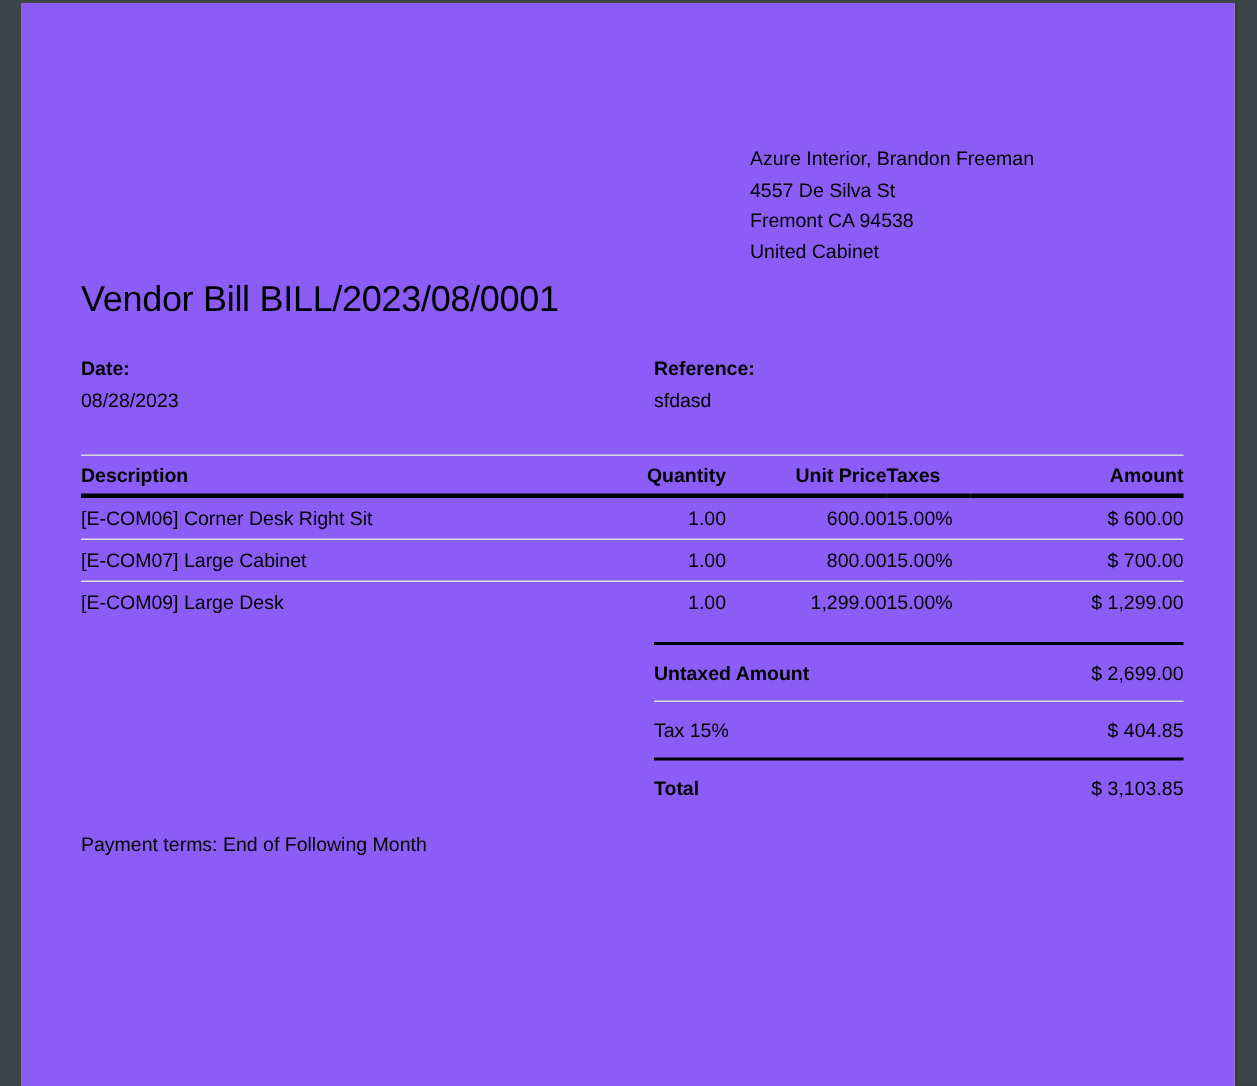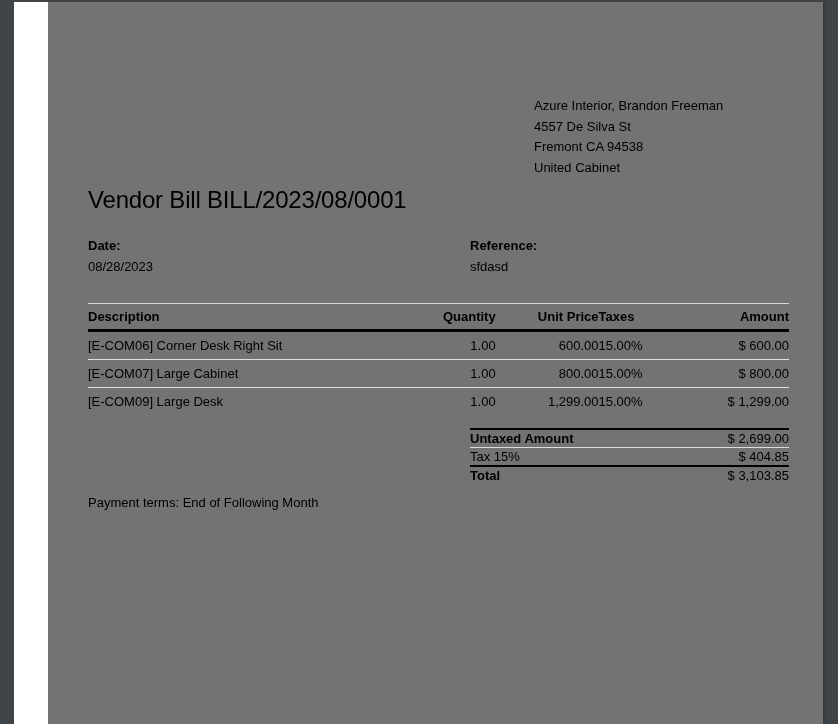--- a/index.html
+++ b/index.html
@@ -12,22 +12,21 @@
     font-size: 13px;
     overflow: hidden;
   }
   .frame-left  { position: absolute; left: 0; top: 0; width: 14px; height: 724px; background: #3f4449; }
   .frame-right { position: absolute; right: 0; top: 0; width: 15px; height: 724px; background: #3f4449; box-shadow: inset 2px 0 2px rgba(0,0,0,0.15); }
   .frame-top   { position: absolute; left: 0; top: 0; width: 838px; height: 2px; background: #3f4449; }
 
   .page {
     position: absolute;
     left: 14px; right: 15px; top: 2px; bottom: 0;
-    background: #737373;
-    margin-left: 34px;
+    background: #8b5cf6;
   }
   .content { padding: 0 34px 0 40px; }
 
   .address {
     margin: 94px 0 0 446px;
     line-height: 20.5px;
     font-size: 13px;
   }
 
   .doc-title {
@@ -72,21 +71,21 @@
   .col-price  { text-align: right; }
   .col-tax    { text-align: left; padding-left: 8px; }
   .col-amount { text-align: right; }
 
   .totals-wrap { display: flex; margin-top: 13px; }
   .totals-spacer { width: 382px; flex: none; }
   .totals-table { flex: 1; }
   .total-row {
     display: flex;
     justify-content: space-between;
-    padding: 0 0;
+    padding: 10px 0;
     line-height: 17px;
   }
   .total-row.strong-top { border-top: 2px solid #000000; }
   .total-row.light-top  { border-top: 1px solid #dcdcdc; gap: 40px; }
   .total-row .bold { font-weight: 700; }
 
   .payment-terms {
     margin-top: 10px;
     line-height: 17px;
   }
@@ -144,21 +143,21 @@
           <td class="col-qty">1.00</td>
           <td class="col-price">600.00</td>
           <td class="col-tax">15.00%</td>
           <td class="col-amount">$ 600.00</td>
         </tr>
         <tr>
           <td class="col-desc">[E-COM07] Large Cabinet</td>
           <td class="col-qty">1.00</td>
           <td class="col-price">800.00</td>
           <td class="col-tax">15.00%</td>
-          <td class="col-amount">$ 800.00</td>
+          <td class="col-amount">$ 700.00</td>
         </tr>
         <tr class="last">
           <td class="col-desc">[E-COM09] Large Desk</td>
           <td class="col-qty">1.00</td>
           <td class="col-price">1,299.00</td>
           <td class="col-tax">15.00%</td>
           <td class="col-amount">$ 1,299.00</td>
         </tr>
       </tbody>
     </table>

